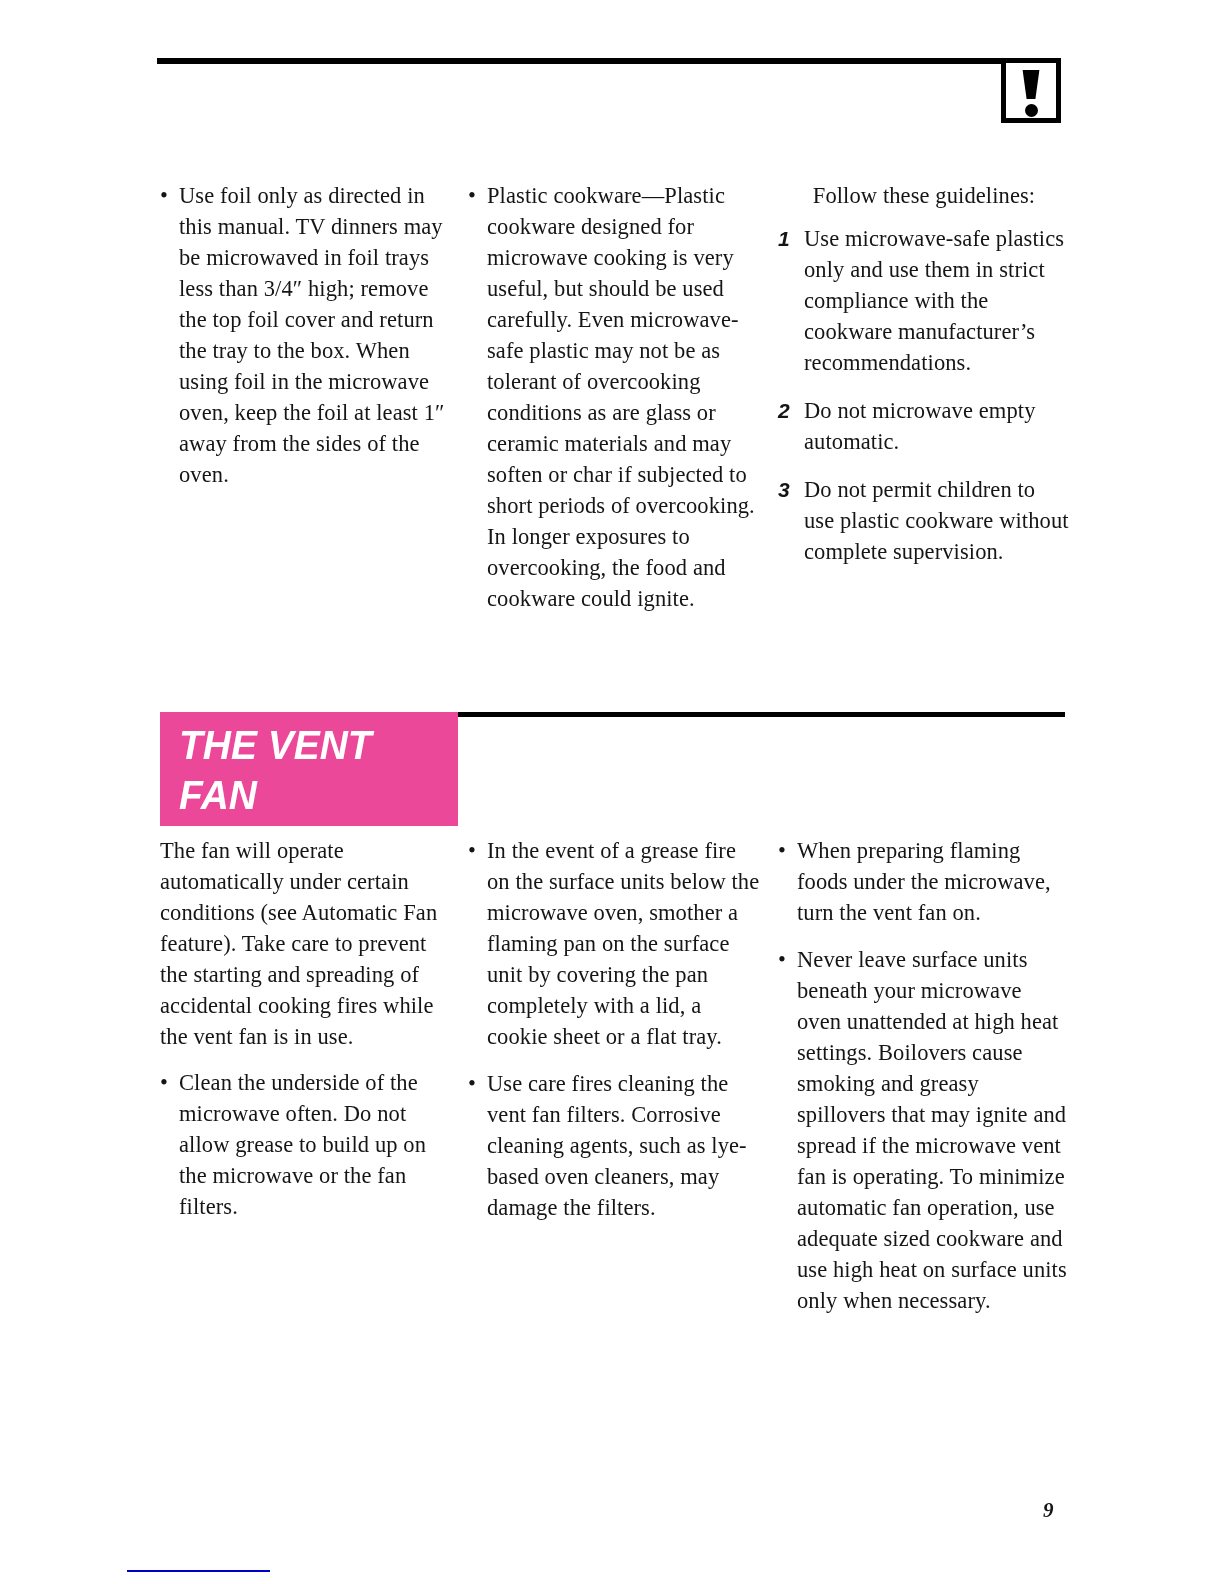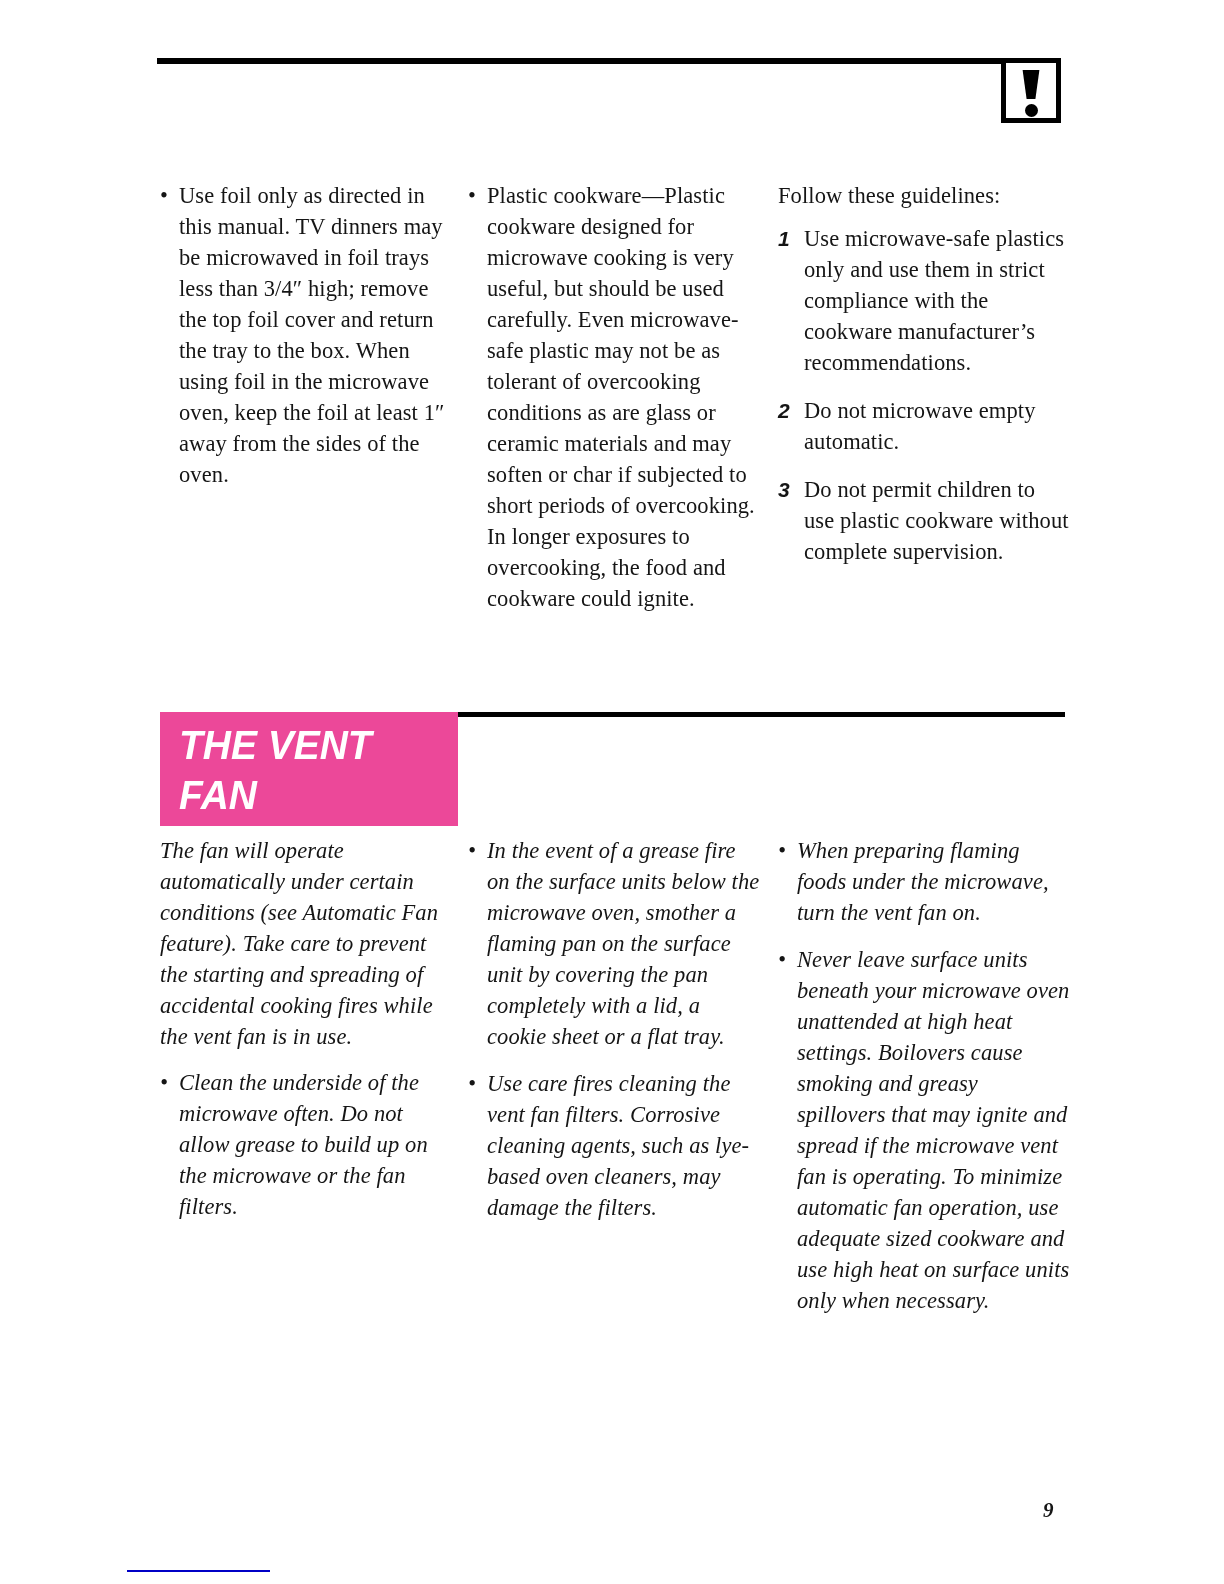--- a/index.html
+++ b/index.html
@@ -51,21 +51,21 @@
   .col {
     position: absolute;
     font-size: 22.5px;
     line-height: 31px;
     letter-spacing: 0.1px;
   }
   .col-1 { left: 160px; width: 292px; }
   .col-2 { left: 468px; width: 296px; }
   .col-3 { left: 778px; width: 292px; }
   .top-band { top: 180px; }
-  .bottom-band { top: 835px; font-style: italic; }
+  .bottom-band { top: 835px; }
 
   .b-item {
     position: relative;
     padding-left: 19px;
     margin-bottom: 16px;
   }
   .b-item .bullet {
     position: absolute;
     left: 0; top: 0;
   }
@@ -75,21 +75,21 @@
     margin-bottom: 17px;
   }
   .n-item .num {
     position: absolute;
     left: 0; top: 0;
     font-family: "Liberation Sans", sans-serif;
     font-weight: bold;
     font-style: italic;
     font-size: 21px;
   }
-  .intro { margin: 0 0 12px 0; }
+  .intro { margin: 0 0 12px 0; text-align: center; }
   .plain-para { margin: 0 0 15px 0; }
 
   
   .vent-banner {
     position: absolute;
     left: 160px; top: 712px;
     width: 298px; height: 114px;
     background: #ec4899;
     color: #fff;
   }

